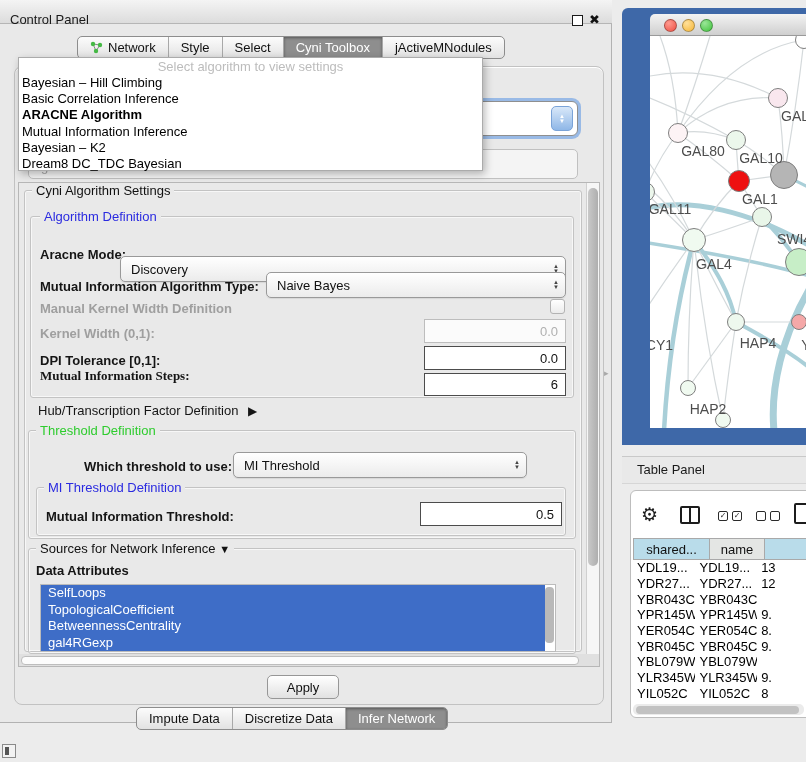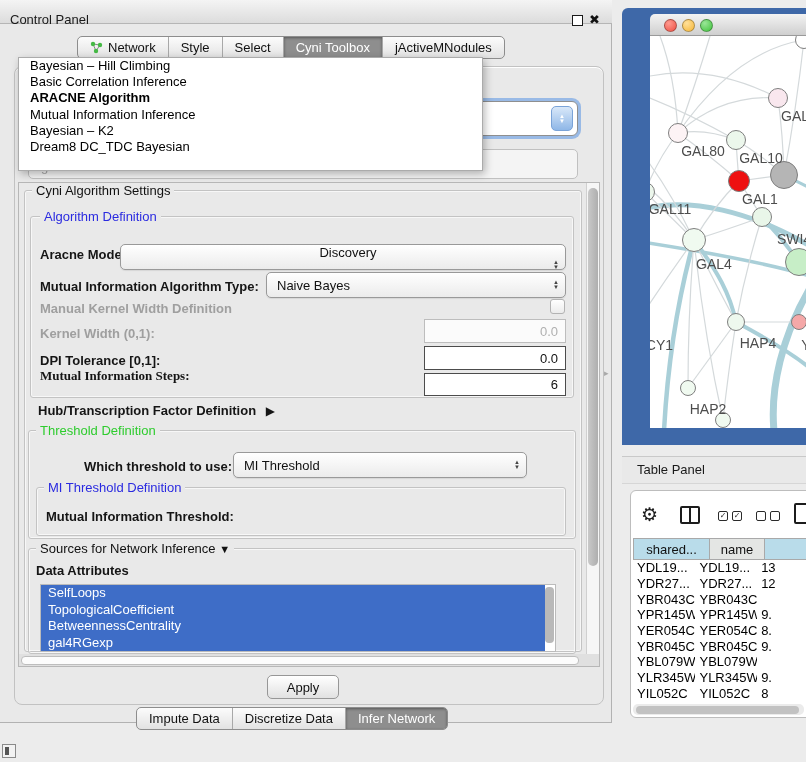--- a/index.html
+++ b/index.html
@@ -20,34 +20,34 @@
   .seg-item:last-child{border-right:none;}
   .seg-item.selected{background:#8e8e8e;color:#fff;box-shadow:inset 0 1px 3px rgba(0,0,0,.4);}
   
   .main-panel{left:14px;top:66px;width:588px;height:637px;background:#e9e9e9;border:1px solid #c2c2c2;border-radius:8px;box-shadow:inset 0 1px 0 #fff;}
   .scroll-area{left:18px;top:182px;width:582px;height:485px;background:#e9e9e9;border:1px solid #b7b7b7;box-sizing:border-box;}
   
   .gb{border:1px solid #c3c3c3;border-radius:3px;box-shadow:inset 0 0 0 1px rgba(255,255,255,.65);}
   .gb-label{background:#e9e9e9;padding:0 4px;font-size:13px;white-space:nowrap;}
   .lbl{font-size:13px;font-weight:bold;color:#151515;white-space:nowrap;}
   .lbl.dis{color:#9f9f9f;}
-  .plain{font-weight:bold;}
+  .plain{font-weight:normal;}
   
   .combo{border:1px solid #999;border-radius:5px;background:linear-gradient(#ffffff,#ebebeb);
          display:flex;align-items:center;font-size:13px;color:#111;padding-left:10px;box-sizing:border-box;box-shadow:0 1px 1px rgba(0,0,0,.08);}
   .combo .arrows{margin-left:auto;margin-right:6px;display:flex;flex-direction:column;align-items:center;color:#444;font-size:6px;line-height:5px;}
   
   .tin{border:1px solid #4c4c4c;background:#fff;font-size:13px;display:flex;align-items:center;justify-content:flex-end;padding:0 7px;box-sizing:border-box;}
   .tin.dis{border-color:#bdbdbd;background:#fbfbfb;color:#b0b0b0;}
   .checkbox{width:15px;height:15px;border:1px solid #b3b3b3;border-radius:3px;background:linear-gradient(#fff,#ececec);box-sizing:border-box;}
   
   .popup{left:18px;top:57px;width:465px;height:114px;background:#fff;border:1px solid #ababab;
          box-shadow:2px 3px 8px rgba(0,0,0,.28);z-index:50;box-sizing:border-box;}
   .popup-placeholder{text-align:center;color:#bcbcbc;font-size:13px;height:16px;padding-top:1px;}
-  .popup-item{font-size:13px;line-height:16.2px;height:16.2px;padding-left:11px;color:#000;white-space:nowrap;}
+  .popup-item{font-size:13px;line-height:16.2px;height:16.2px;padding-left:3px;color:#000;white-space:nowrap;}
   .popup-item.sel{font-weight:bold;}
   
   .ghost-combo1{left:28px;top:101px;width:550px;height:35px;border:1px solid #8f8f8f;border-radius:6px;background:#fff;
                 box-shadow:0 0 0 3px rgba(125,170,228,.75);z-index:4;box-sizing:border-box;}
   .ghost-step{position:absolute;right:4px;top:4px;width:22px;height:25px;border-radius:5px;
               background:linear-gradient(#d9e8f9,#8fb7e7);border:1px solid #7aa3d8;box-sizing:border-box;
               color:#fff;font-size:6px;line-height:5px;display:flex;flex-direction:column;align-items:center;justify-content:center;}
   .ghost-combo2{left:28px;top:149px;width:550px;height:30px;border:1px solid #c0c0c0;border-radius:5px;background:#f4f4f4;
                 color:#a8a8a8;font-size:13px;display:flex;align-items:flex-end;padding:0 0 4px 12px;z-index:3;box-sizing:border-box;}
   
@@ -135,20 +135,21 @@
     <div class="ghost-step">
         <span>▲</span>
         <span>▼</span>
       </div>
   </div>
   <div class="abs ghost-combo2">
     <span>gal-filtered sif default node</span>
   </div>
 
   <div class="abs popup">
+    <div class="popup-placeholder">Select algorithm to view settings</div>
     <div>
         <div class="popup-item">Bayesian – Hill Climbing</div>
         <div class="popup-item">Basic Correlation Inference</div>
         <div class="popup-item sel">ARACNE Algorithm</div>
         <div class="popup-item">Mutual Information Inference</div>
         <div class="popup-item">Bayesian – K2</div>
         <div class="popup-item">Dream8 DC_TDC Bayesian</div>
       </div>
   </div>
 
@@ -156,21 +157,21 @@
   <div class="abs vtrack"></div>
   <div class="abs vthumb"></div>
 
   <div class="abs gb" style="left:24px;top:190px;width:556px;height:460px;"></div>
   <div class="abs gb-label" style="left:32px;top:183px;">Cyni Algorithm Settings</div>
 
   <div class="abs gb" style="left:30px;top:216px;width:542px;height:180px;"></div>
   <div class="abs gb-label" style="left:40px;top:209px;color:#2a2ae0;">Algorithm Definition</div>
 
   <div class="abs lbl" style="left:40px;top:247px;">Aracne Mode:</div>
-  <div class="abs combo" style="left:120px;top:244px;width:446px;height:26px;flex-direction:column;">
+  <div class="abs combo" style="left:120px;top:256px;width:446px;height:26px;">
     <span>Discovery</span>
     <span class="arrows">
         <span>▲</span>
         <span>▼</span>
       </span>
   </div>
 
   <div class="abs lbl" style="left:40px;top:279px;">Mutual Information Algorithm Type:</div>
   <div class="abs lbl dis" style="left:40px;top:301px;">Manual Kernel Width Definition</div>
 
@@ -211,20 +212,23 @@
     <span>MI Threshold</span>
     <span class="arrows">
         <span>▲</span>
         <span>▼</span>
       </span>
   </div>
 
   <div class="abs gb" style="left:36px;top:487px;width:528px;height:47px;"></div>
   <div class="abs gb-label" style="left:44px;top:480px;color:#2a2ae0;">MI Threshold Definition</div>
   <div class="abs lbl" style="left:46px;top:509px;">Mutual Information Threshold:</div>
+  <div class="abs tin" style="left:420px;top:502px;width:142px;height:24px;">
+      <span>0.5</span>
+    </div>
 
   <div class="abs gb" style="left:28px;top:548px;width:546px;height:104px;"></div>
   <div class="abs gb-label" style="left:36px;top:541px;">
     <span>Sources for Network Inference</span>
     <span style="font-size:11px;">▼</span>
   </div>
   <div class="abs lbl" style="left:36px;top:563px;">Data Attributes</div>
   <div class="abs attr-list">
     <div>
         <div class="attr-item">SelfLoops</div>

